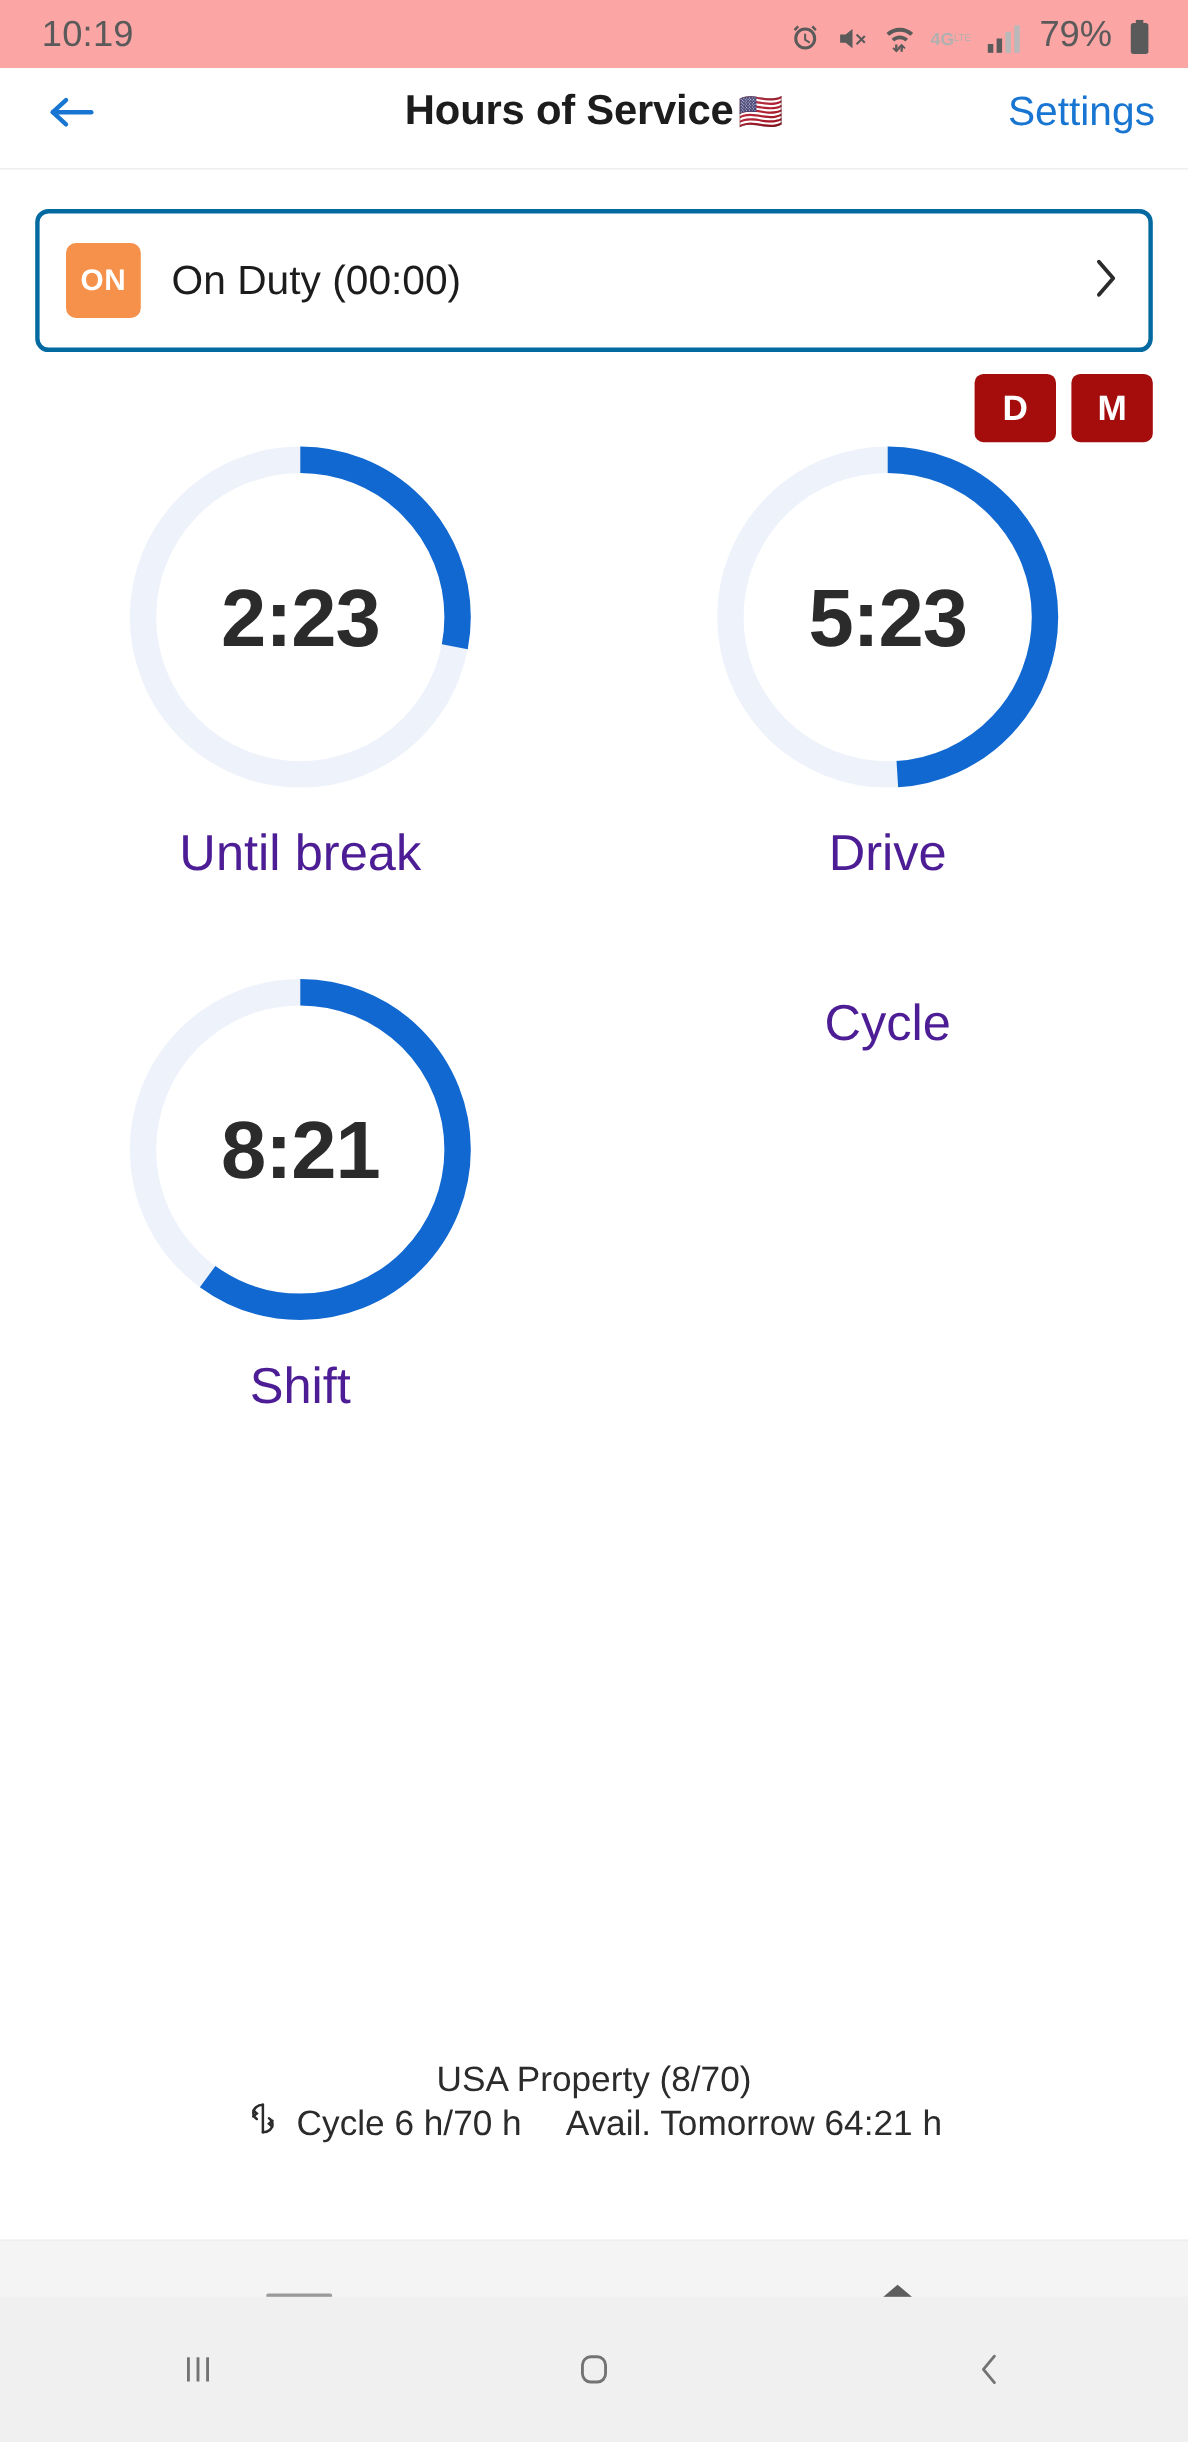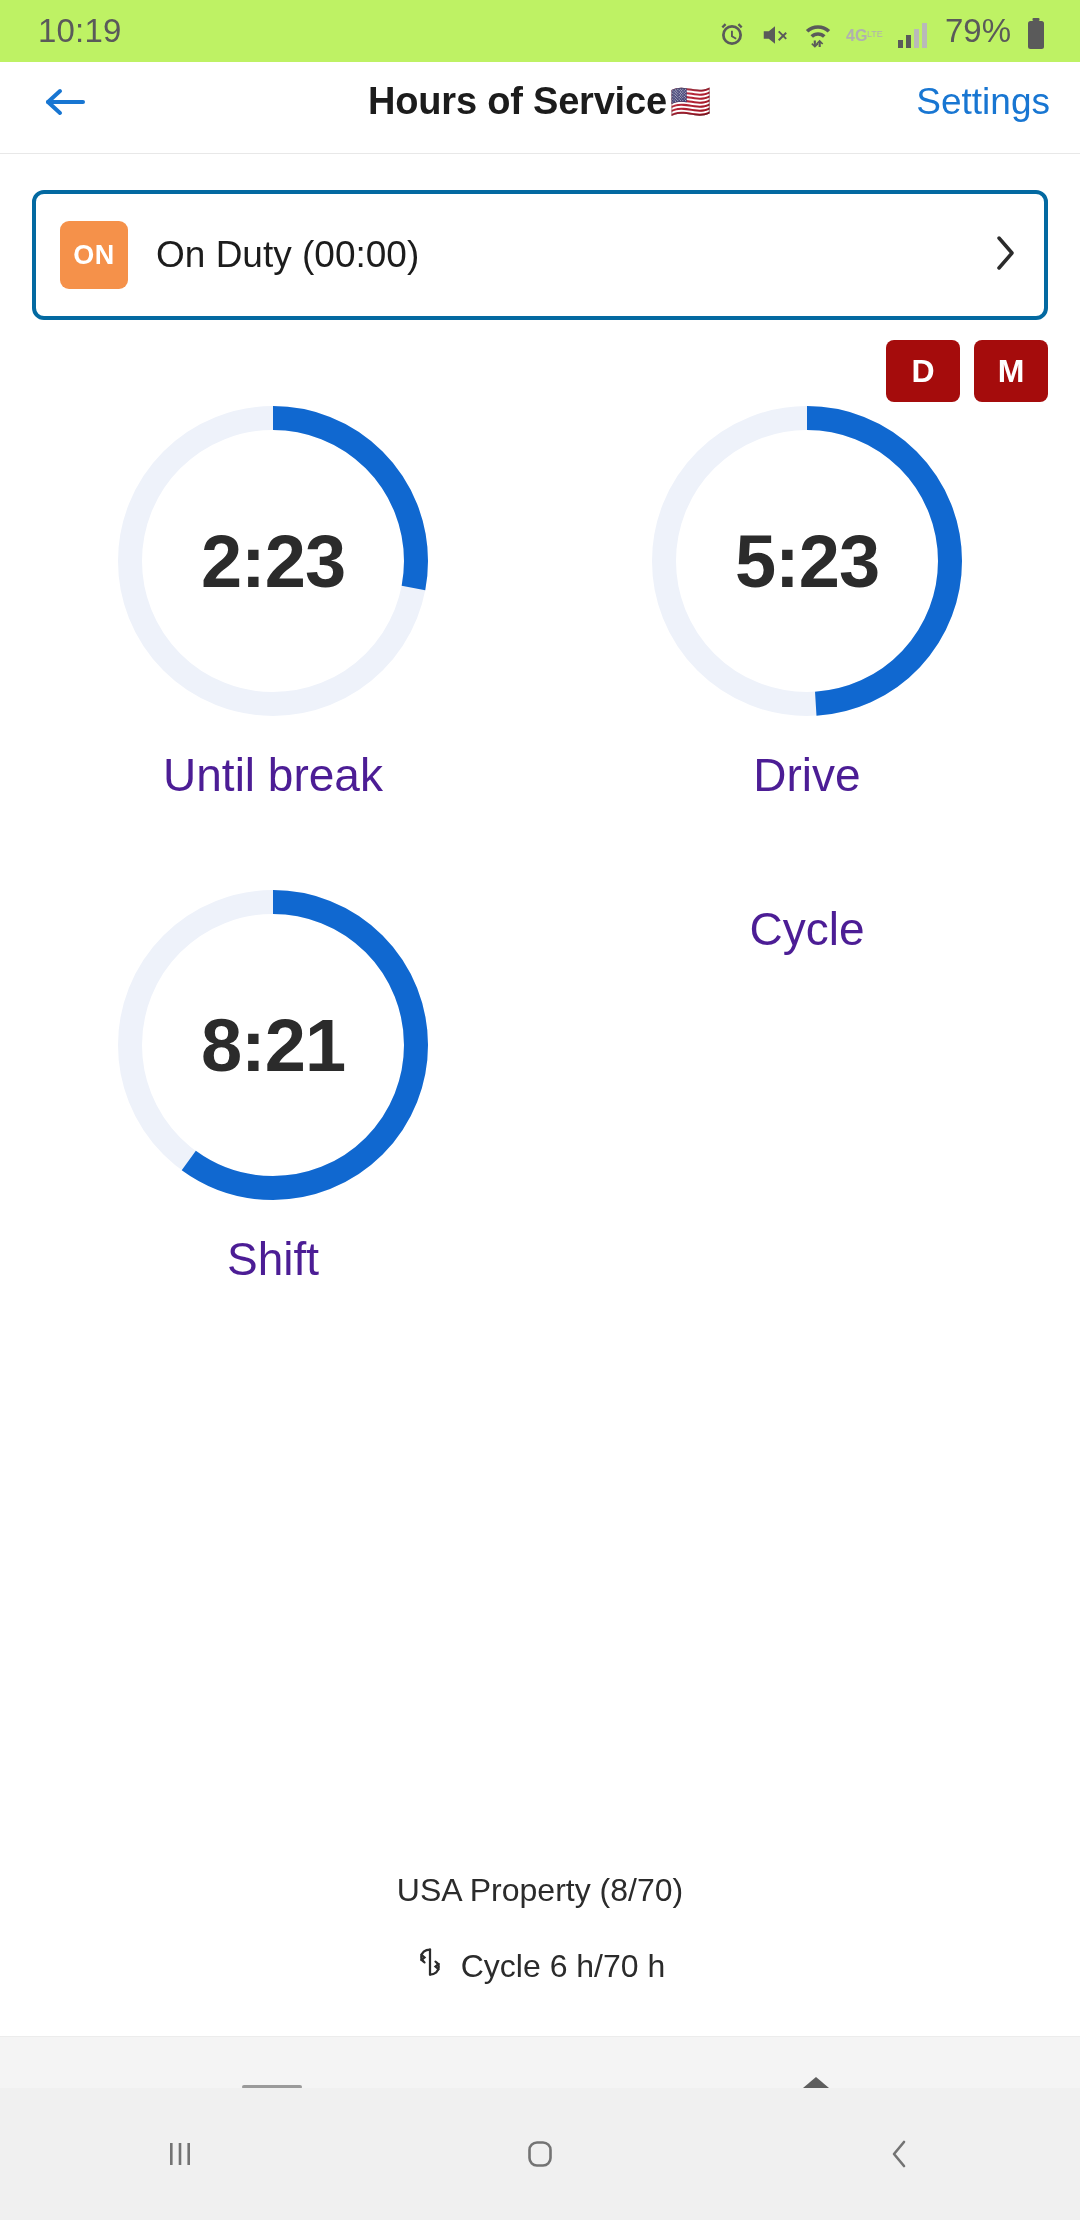--- a/index.html
+++ b/index.html
@@ -12,21 +12,21 @@
     position:relative;
   }
 
   
   .statusbar {
     height:62px;
     display:flex;
     align-items:center;
     justify-content:space-between;
     padding:0 34px 0 38px;
-    background:#bef264;
+    background:#fca5a5;
   }
   .sb-time {
     font-size:33px;
     color:#5a5a5a;
     letter-spacing:.2px;
     font-family:"Liberation Sans", sans-serif;
   }
   .sb-icons { display:flex; align-items:flex-end; gap:13px; }
   .sb-icons svg { display:block; }
   .sb-pct {
@@ -163,21 +163,20 @@
     position:absolute;
     left:0; right:0;
     top:1872px;
     text-align:center;
   }
   .footer-title {
     font-size:32px;
     color:#2b2b2b;
   }
   .footer-row {
-    margin-top:36px;
     display:flex;
     align-items:center;
     justify-content:center;
     gap:40px;
   }
   .footer-item {
     display:flex;
     align-items:center;
     gap:16px;
     font-size:32px;
@@ -374,20 +373,23 @@
         <svg width="30" height="34" viewBox="0 0 24 26" fill="none" stroke="#2b2b2b" stroke-width="1.8" stroke-linecap="round">
           <path d="M12 3v20"></path>
           <path d="M12 3c-4 0-7 2.6-7 6 0 1.8 1 3.3 2.6 4.3"></path>
           <path d="M12 23c4 0 7-2.6 7-6 0-1.8-1-3.3-2.6-4.3"></path>
           <path d="M5.2 7.2L7.6 9.3 5 11.4"></path>
           <path d="M18.8 18.8l-2.4-2.1 2.6-2.1"></path>
         </svg>
       </span>
       <span>Cycle 6 h/70 h</span>
     </div>
+    <div class="footer-item">
+      <span>Avail. Tomorrow 64:21 h</span>
+    </div>
   </div>
 </div>
 
 <div class="sheet-peek">
   <div class="tick"></div>
   <div class="caret"></div>
 </div>
 
 <div class="navbar">
   <div class="nav-btn">

